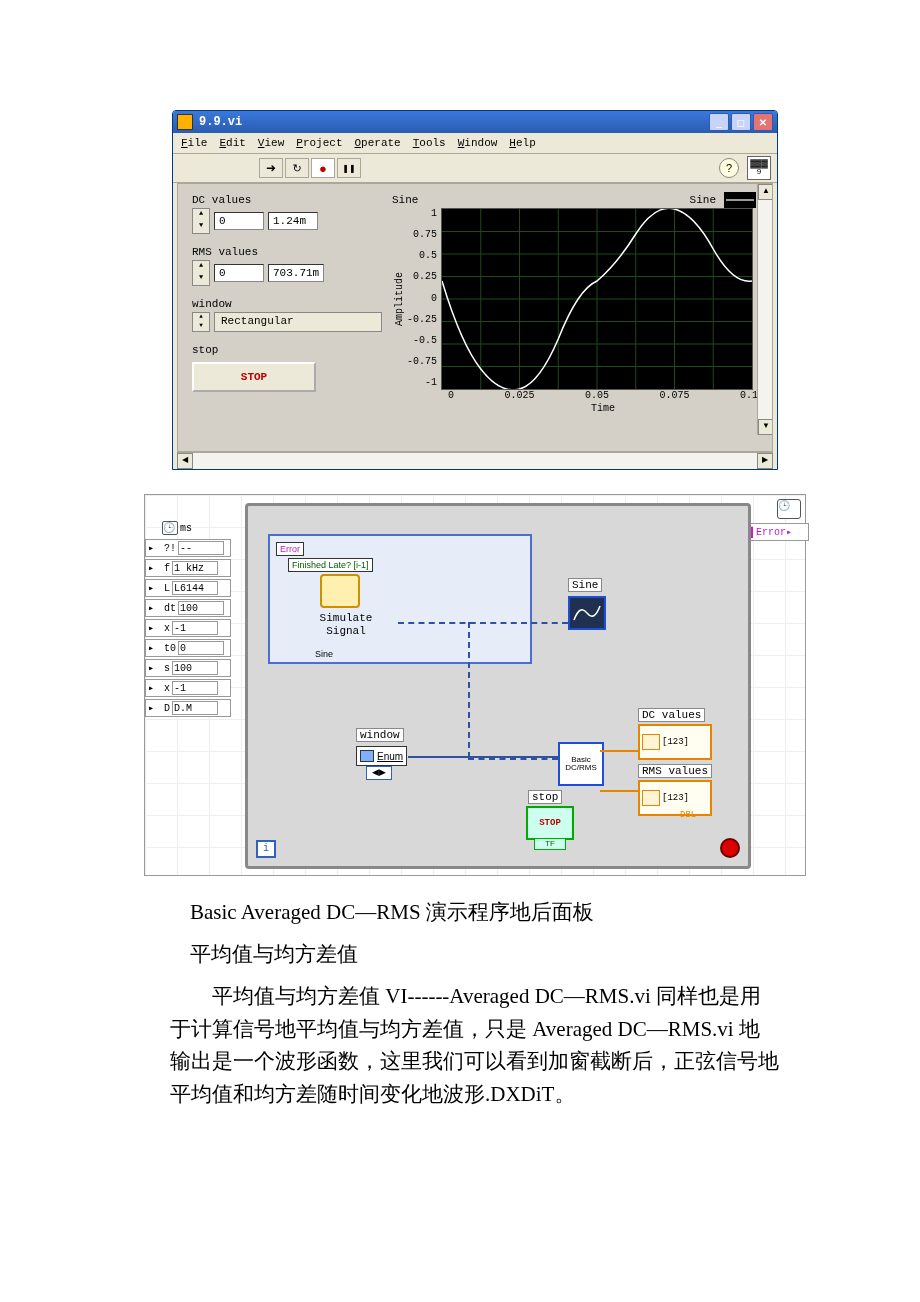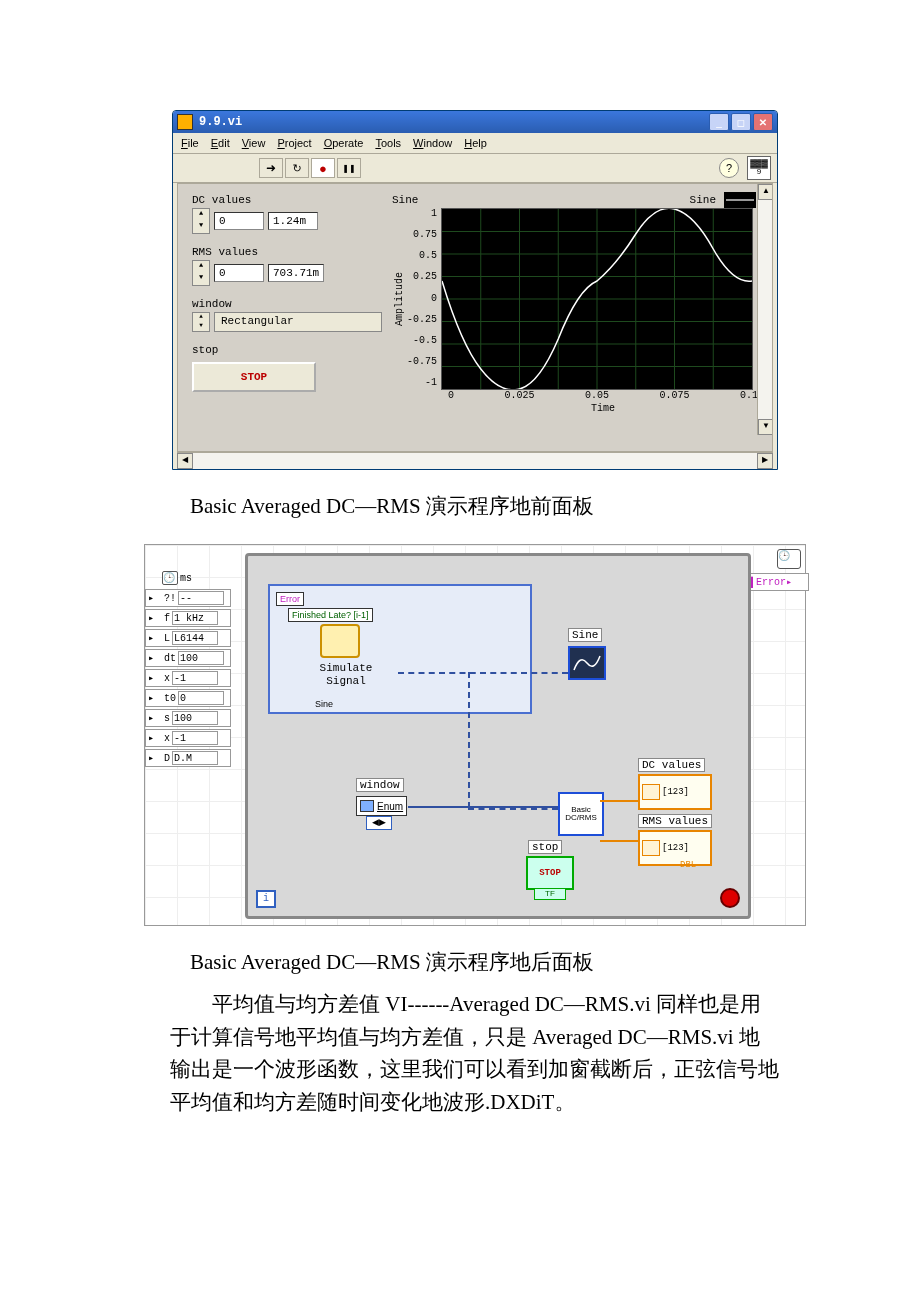--- a/index.html
+++ b/index.html
@@ -60,20 +60,21 @@
   }
   .win-btn.close { background: #e57373; color:#fff; font-weight:bold; }
   .menubar {
     height: 20px;
     background: #ece9d8;
     border-bottom: 1px solid #aca899;
     display: flex;
     gap: 12px;
     padding: 0 8px;
     align-items: center;
+    font-family: Liberation Mono, monospace;
   }
   .menubar span { text-decoration: underline; text-decoration-color: transparent; }
   .menubar span::first-letter { text-decoration: underline; }
   .toolbar-row {
     display:flex;
     align-items:center;
     padding: 2px 6px;
     gap: 4px;
     border-bottom: 1px solid #aca899;
     background:#ece9d8;
@@ -483,21 +484,20 @@
         <div class="sb-btn">▼</div>
       </div>
     </div>
     <div class="scrollbar-h">
       <div class="sb-btn">◀</div>
       <div class="sb-track"></div>
       <div class="sb-btn">▶</div>
     </div>
   </div>
 
-  <div class="caption">Basic Averaged DC—RMS 演示程序地前面板</div>
 
   <div class="bd-container">
     <div class="bd-grid"></div>
 
     <div class="bd-left-terms">
       <div class="term-row clk">
         <div class="ico">🕒</div>
         <span>ms</span>
       </div>
       <div class="term-row">
@@ -606,16 +606,17 @@
       </div>
       <div style="position:absolute; left:286px; top:332px; width:30px; height:10px; border:1px solid #0a0; background:#cfe; font-size:8px; text-align:center; color:#060;">TF</div>
 
       <div class="bd-loop-i">i</div>
       <div class="bd-loop-stop"></div>
     </div>
   </div>
 
   <div class="caption">Basic Averaged DC—RMS 演示程序地后面板</div>
 
+  <div class="sub-heading">平均值与均方差值</div>
 
   <p class="body-text">平均值与均方差值 VI------Averaged DC—RMS.vi 同样也是用于计算信号地平均值与均方差值，只是 Averaged DC—RMS.vi 地输出是一个波形函数，这里我们可以看到加窗截断后，正弦信号地平均值和均方差随时间变化地波形.DXDiT。</p>
 
 </div>
 
 </body></html>

